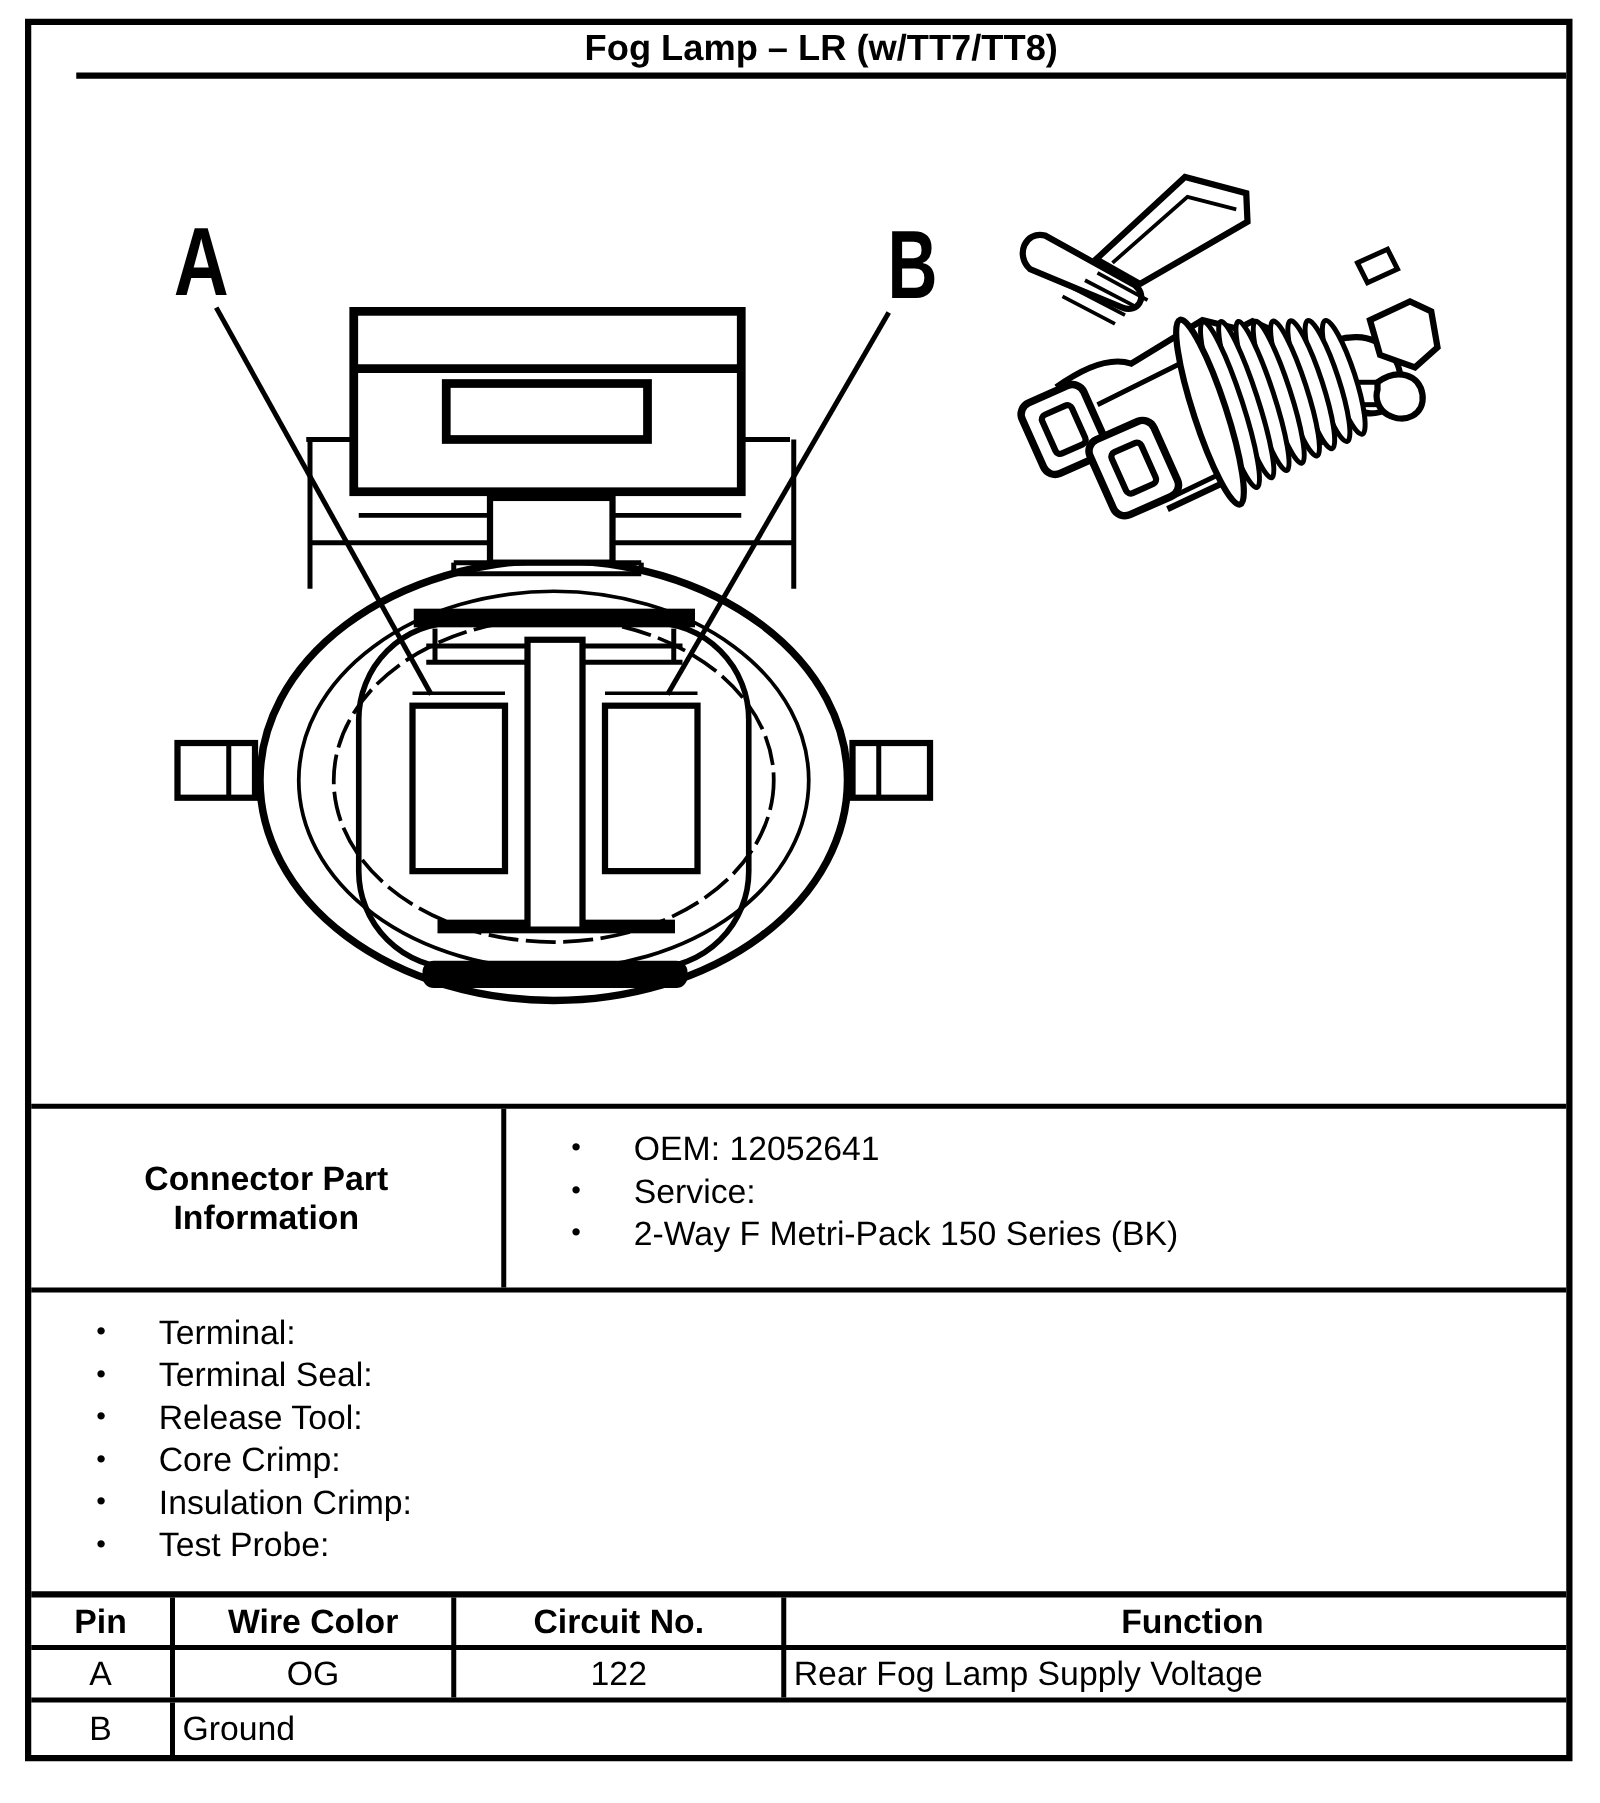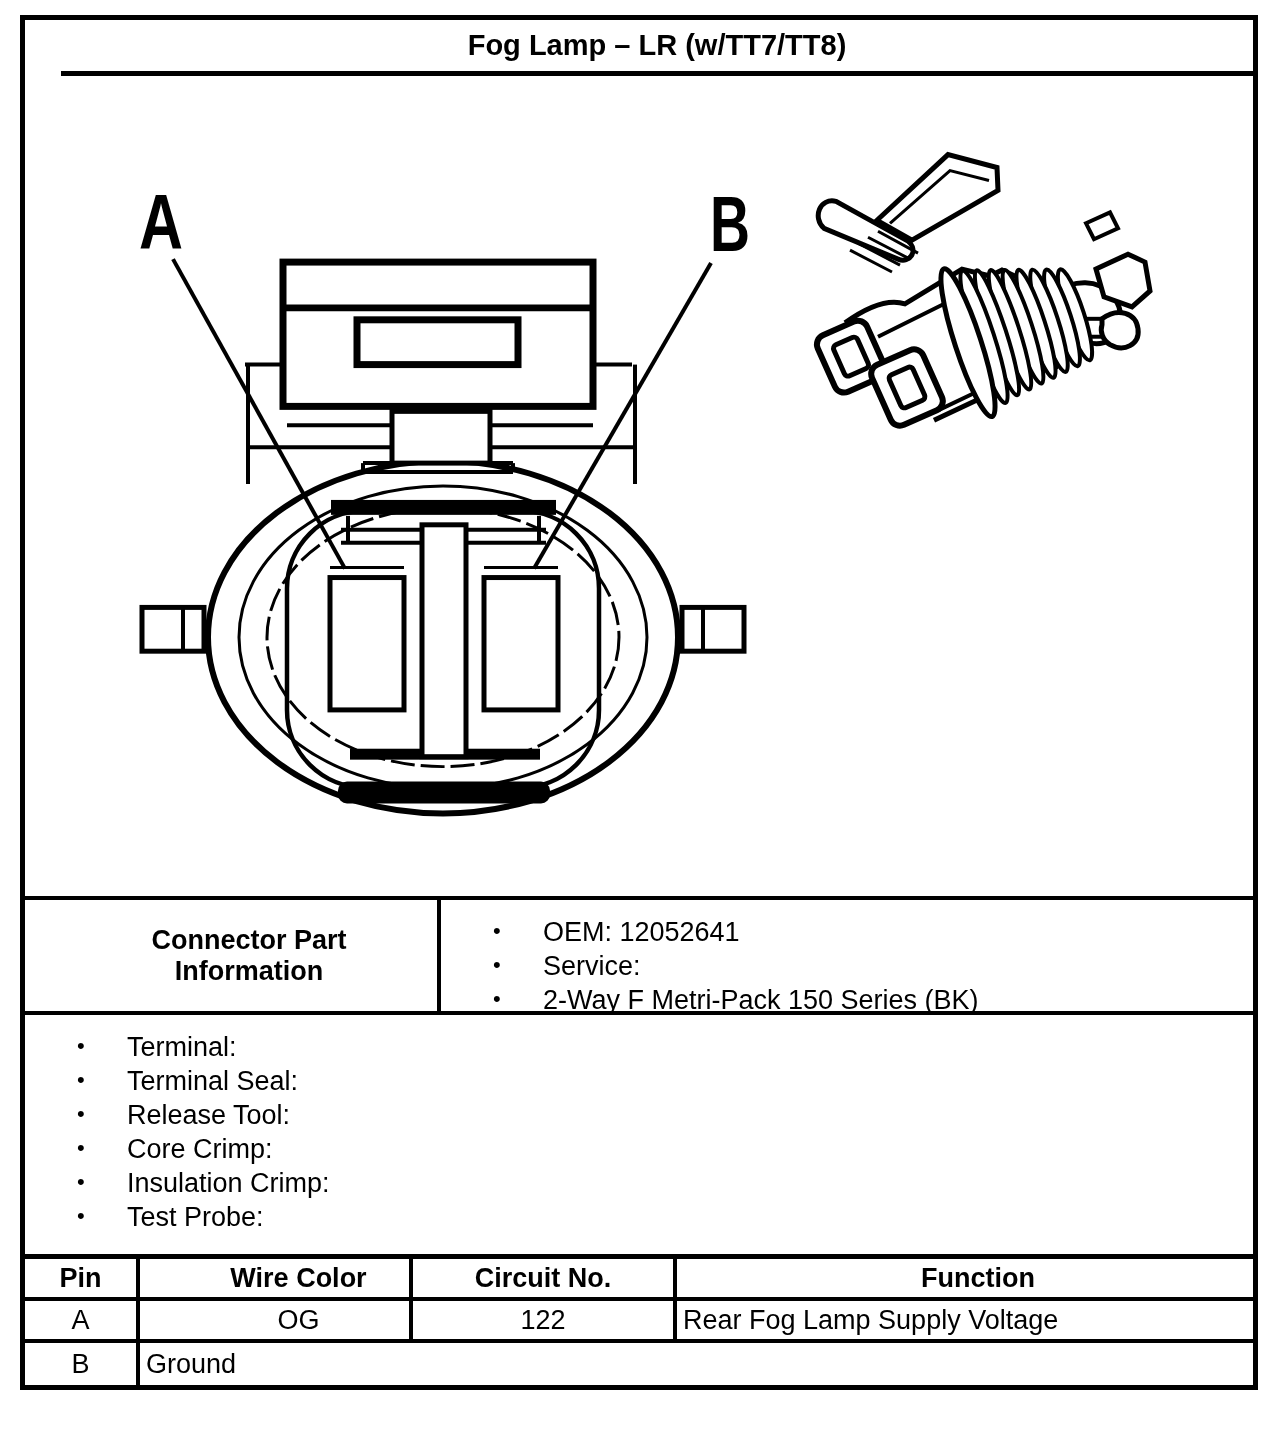--- a/index.html
+++ b/index.html
@@ -1,43 +1,43 @@
 <!DOCTYPE html>
 <html><head>
 <meta charset="utf-8">
 <style>
   * { margin:0; padding:0; box-sizing:border-box; }
   html,body { width:1280px; height:1442px; background:#fff; overflow:hidden;
               font-family:"Liberation Sans", sans-serif; color:#000; }
   .sheet { position:absolute; left:20px; top:15px; width:1238px; border:5px solid #000; background:#fff; }
 
-  .title-row { height:56px; border-bottom:5px solid #000; display:flex; align-items:center; justify-content:center;margin-left:36px; }
+  .title-row { height:43px; border-bottom:5px solid #000; display:flex; align-items:center; justify-content:center;margin-left:36px; }
   .title-row h1 { font-size:29px; font-weight:bold; letter-spacing:0px; }
 
   .diagram-row { height:824px; border-bottom:4px solid #000; position:relative; }
   .diagram-row svg { display:block; width:100%; height:100%; }
 
   .info-row { display:flex; border-bottom:4px solid #000; }
-  .info-row.connector { height:115px;padding-left:36px; }
+  .info-row.connector { height:147px; }
   .info-row.terminal  { height:244px; border-bottom-width:5px; }
   .info-label { width:380px; border-right:4px solid #000; display:flex; align-items:center; justify-content:center;
                 font-weight:bold; font-size:27px; text-align:center; padding:0 14px; }
   .info-content { flex:1; padding:15px 10px 0 52px; }
   .bullet-line { display:flex; align-items:center; line-height:34px; font-size:27px; }
   .bullet-glyph { width:14px; font-size:22px; margin-right:36px; position:relative; top:-1px; }
 
   .pin-table .tr { display:flex; }
   .pin-table .tr.head { height:42px; border-bottom:4px solid #000; font-weight:bold; }
   .pin-table .tr.body { height:42px; border-bottom:4px solid #000; }
   .pin-table .tr.body:last-child { border-bottom:none; }
   .pin-table .td { display:flex; align-items:center; justify-content:center; font-size:27px;
                    border-right:4px solid #000; }
   .pin-table .td:last-child { border-right:none;padding-left:26px; }
   .col-pin { width:115px; }
-  .col-wire { width:225px;margin-left:48px; }
+  .col-wire { width:225px; }
   .col-circuit { width:264px; }
   .col-function { flex:1; }
   .pin-table .tr.body .col-function { justify-content:flex-start; padding-left:6px; }
 
   svg text.pin-letter { font-weight:bold; font-size:78px; fill:#000; }
   .ln { stroke:#000; fill:none; }
   .wh { stroke:#000; fill:#fff; }
   .bk { fill:#000; stroke:none; }
 </style>
 </head>

